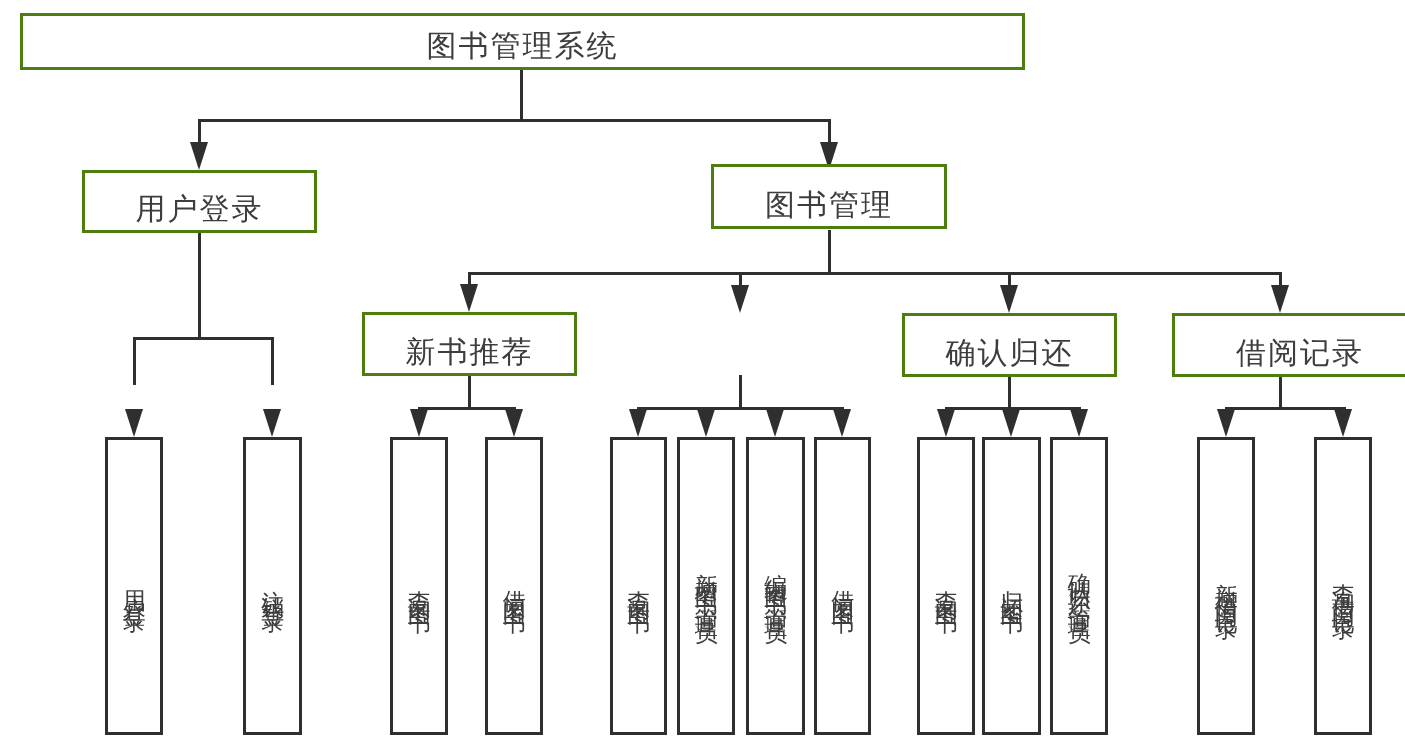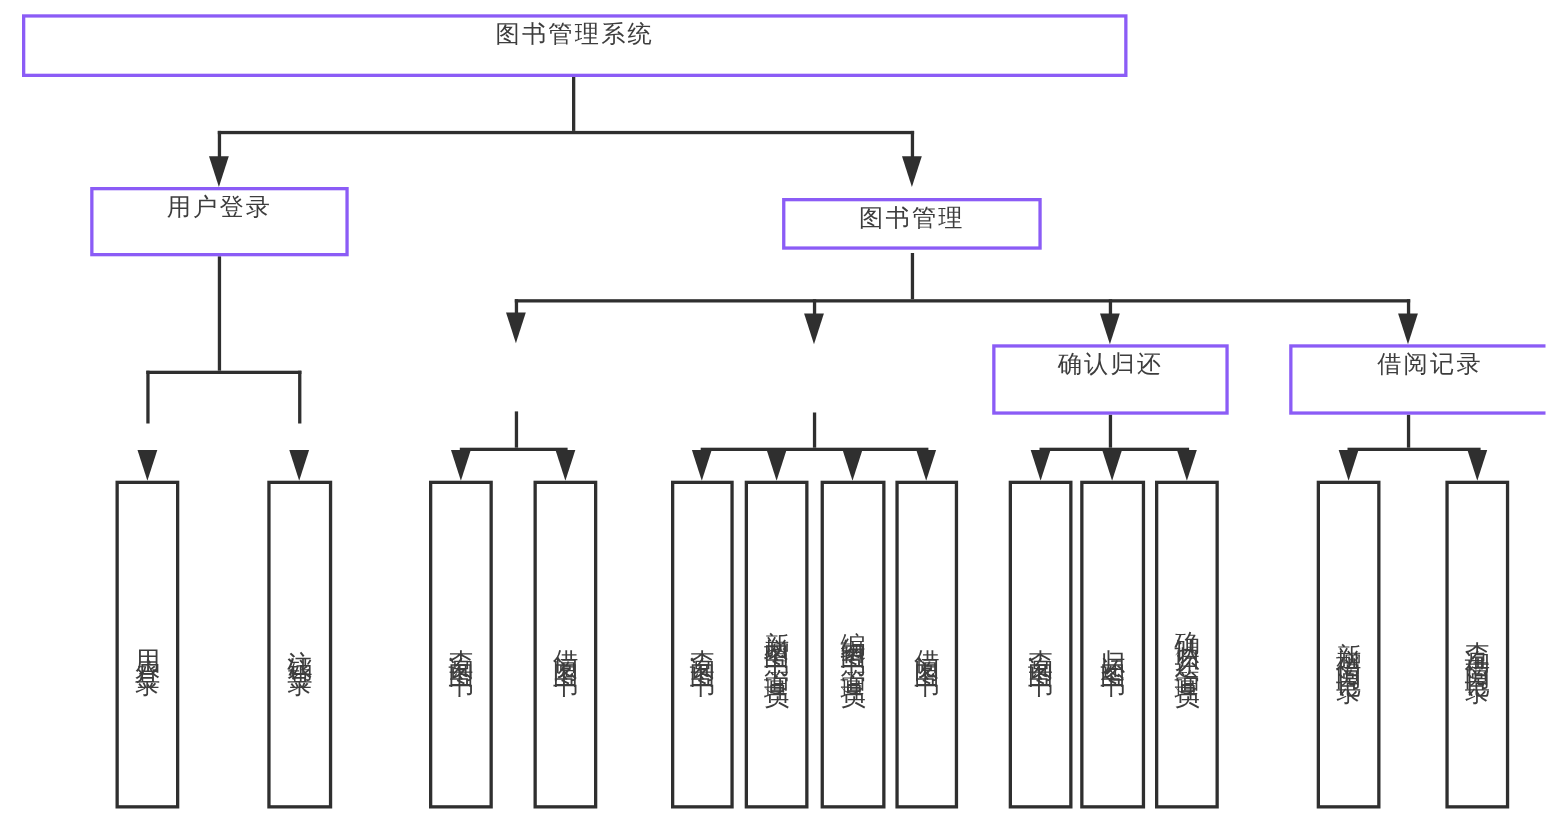--- a/index.html
+++ b/index.html
@@ -1,22 +1,22 @@
 <!DOCTYPE html>
 <html><head>
 <meta charset="utf-8">
 <style>
   html,body{margin:0;padding:0;background:#ffffff;}
   body{width:1405px;height:747px;position:relative;overflow:hidden;
        font-family:"Liberation Sans","DejaVu Sans",sans-serif;}
   .canvas{position:absolute;left:0;top:0;width:1405px;height:747px;background:#ffffff;}
 
-  .node{position:absolute;box-sizing:border-box;border:3px solid #8b5cf6;background:#ffffff;
-        display:flex;align-items:flex-start;justify-content:center;
-        font-size:22px;letter-spacing:2px;color:#3d3d3d;z-index:2;}
+  .node{position:absolute;box-sizing:border-box;border:3px solid #4d7c0f;background:#ffffff;
+        display:flex;align-items:flex-end;justify-content:center;
+        font-size:30px;letter-spacing:2px;color:#3d3d3d;z-index:2;}
 
   .leaf{position:absolute;box-sizing:border-box;top:437px;height:298px;
         border:3px solid #2f2f2f;background:#ffffff;display:flex;
         align-items:center;justify-content:center;z-index:2;}
   .vtext{writing-mode:vertical-rl;text-orientation:mixed;font-size:23px;
          letter-spacing:7px;line-height:1.1;color:#3d3d3d;white-space:nowrap;}
 
   .vline{position:absolute;width:3px;background:#2f2f2f;z-index:1;}
   .hline{position:absolute;height:3px;background:#2f2f2f;z-index:1;}
   .arrow{position:absolute;width:0;height:0;z-index:1;
@@ -38,21 +38,21 @@
   <div class="vline" style="left:520px;top:68px;height:51px"></div>
   <div class="hline" style="left:198px;top:119px;width:633px"></div>
   <div class="vline" style="left:198px;top:119px;height:26px"></div>
   <div class="arrow" style="left:190px;top:142px"></div>
   <div class="vline" style="left:828px;top:119px;height:26px"></div>
   <div class="arrow" style="left:820px;top:142px"></div>
 
   <div class="node" style="left:82px;top:170px;width:235px;height:63px">
     <span>用户登录</span>
   </div>
-  <div class="node" style="left:711px;top:180px;width:236px;height:47px">
+  <div class="node" style="left:711px;top:164px;width:236px;height:65px">
     <span>图书管理</span>
   </div>
 
   <div class="vline" style="left:198px;top:230px;height:107px"></div>
   <div class="hline" style="left:133px;top:337px;width:141px"></div>
   <div class="vline" style="left:133px;top:337px;height:48px"></div>
   <div class="arrow" style="left:125px;top:409px"></div>
   <div class="vline" style="left:271px;top:337px;height:48px"></div>
   <div class="arrow" style="left:263px;top:409px"></div>
 
@@ -60,20 +60,23 @@
   <div class="hline" style="left:468px;top:272px;width:814px"></div>
   <div class="vline" style="left:468px;top:272px;height:14px"></div>
   <div class="arrow" style="left:460px;top:284px"></div>
   <div class="vline" style="left:739px;top:272px;height:14px"></div>
   <div class="arrow" style="left:731px;top:285px"></div>
   <div class="vline" style="left:1008px;top:272px;height:14px"></div>
   <div class="arrow" style="left:1000px;top:285px"></div>
   <div class="vline" style="left:1279px;top:272px;height:14px"></div>
   <div class="arrow" style="left:1271px;top:285px"></div>
 
+  <div class="node" style="left:362px;top:312px;width:215px;height:64px">
+    <span>新书推荐</span>
+  </div>
   <div class="node" style="left:902px;top:313px;width:215px;height:64px">
     <span>确认归还</span>
   </div>
   <div class="node" style="left:1172px;top:313px;width:256px;height:64px">
     <span>借阅记录</span>
   </div>
 
   <div class="vline" style="left:468px;top:374px;height:33px"></div>
   <div class="hline" style="left:418px;top:407px;width:98px"></div>
   <div class="arrow" style="left:410px;top:409px"></div>

